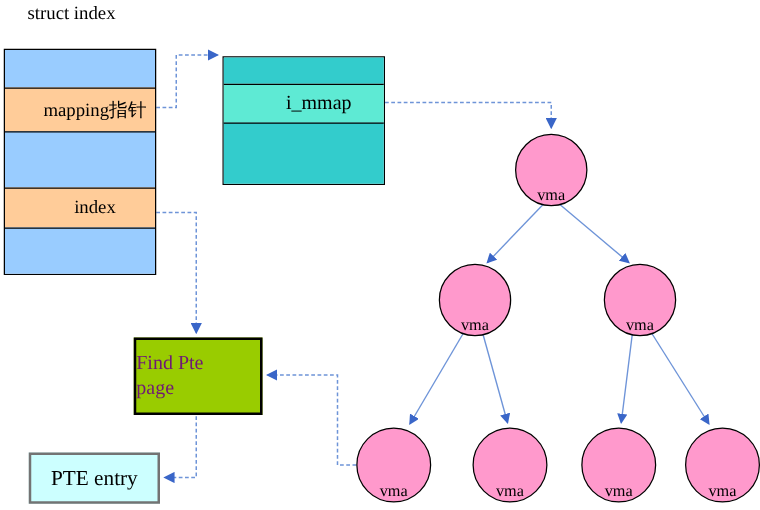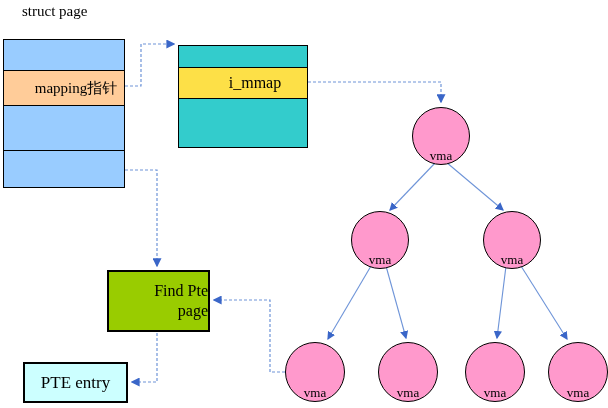--- a/index.html
+++ b/index.html
@@ -22,43 +22,43 @@
     border:1px solid #000; box-sizing:border-box;
   }
   .row {
     display:flex; align-items:center; justify-content:center;
     font-size:15px; color:#000;
   }
   .row + .row { border-top:1px solid #000;padding-left:24px; }
   .blue  { background:#99CCFF; }
   .orange{ background:#FFCC99; }
   .teal  { background:#33CCCC; }
-  .pinkrow { background:#fde047; font-size:16px; }
+  .pinkrow { background:#5eead4; font-size:16px; }
 
   .sp-r0 { height:30px; } .sp-r1 { height:34px; } .sp-r2 { height:44px; }
   .sp-r3 { height:31px; } .sp-r4 { height:36px; }
   .as-r0 { height:21px; } .as-r1 { height:30px; } .as-r2 { height:48px; }
 
   .vma {
     position:absolute; width:58px; height:58px; border-radius:50%;
     background:#FF99CC; border:1px solid #000; box-sizing:border-box;
     display:flex; align-items:flex-end; justify-content:center;
     font-size:13px; color:#000;
   }
   .vma.leaf { width:60px; height:60px; }
 
   .findpte {
     position:absolute; left:107px; top:270px; width:103px; height:62px;
     background:#99CC00; border:2px solid #000; box-sizing:border-box;
-    display:flex; flex-direction:column; align-items:flex-end; justify-content:center;
-    font-size:16px; line-height:20px; color:#000000;
+    display:flex; flex-direction:column; align-items:flex-start; justify-content:center;
+    font-size:16px; line-height:20px; color:#701a75;
   }
   .ptebox {
     position:absolute; left:23px; top:362px; width:105px; height:41px;
-    background:#CCFFFF; border:2px solid #000000; box-sizing:border-box;
+    background:#CCFFFF; border:2px solid #737373; box-sizing:border-box;
     display:flex; align-items:center; justify-content:center;
     font-size:17px; color:#000;
   }
 </style>
 </head>
 <body>
 
 <div class="canvas">
 
   <svg class="wires" viewBox="0 0 608 408">
@@ -79,25 +79,26 @@
     <g fill="none" stroke="#6E94D8" stroke-width="1.1">
       <path d="M436,162 L390,210" marker-end="url(#arr)"></path>
       <path d="M446,162 L503,210" marker-end="url(#arr)"></path>
       <path d="M371,266 L328,339" marker-end="url(#arr)"></path>
       <path d="M386,266 L406,338" marker-end="url(#arr)"></path>
       <path d="M506,266 L497,338" marker-end="url(#arr)"></path>
       <path d="M521,266 L567,339" marker-end="url(#arr)"></path>
     </g>
   </svg>
 
-  <div class="float-label" style="left:22px; top:3px;">struct page</div>
+  <div class="float-label" style="left:22px; top:3px;">struct index</div>
   <div class="struct-box">
     <div class="row blue sp-r0"></div>
     <div class="row orange sp-r1">mapping指针</div>
     <div class="row blue sp-r2"></div>
+    <div class="row orange sp-r3">index</div>
     <div class="row blue sp-r4"></div>
   </div>
 
   <div class="addr-box">
     <div class="row teal as-r0"></div>
     <div class="row pinkrow as-r1">i_mmap</div>
     <div class="row teal as-r2"></div>
   </div>
 
   <div class="vma" style="left:412px; top:107px;">

